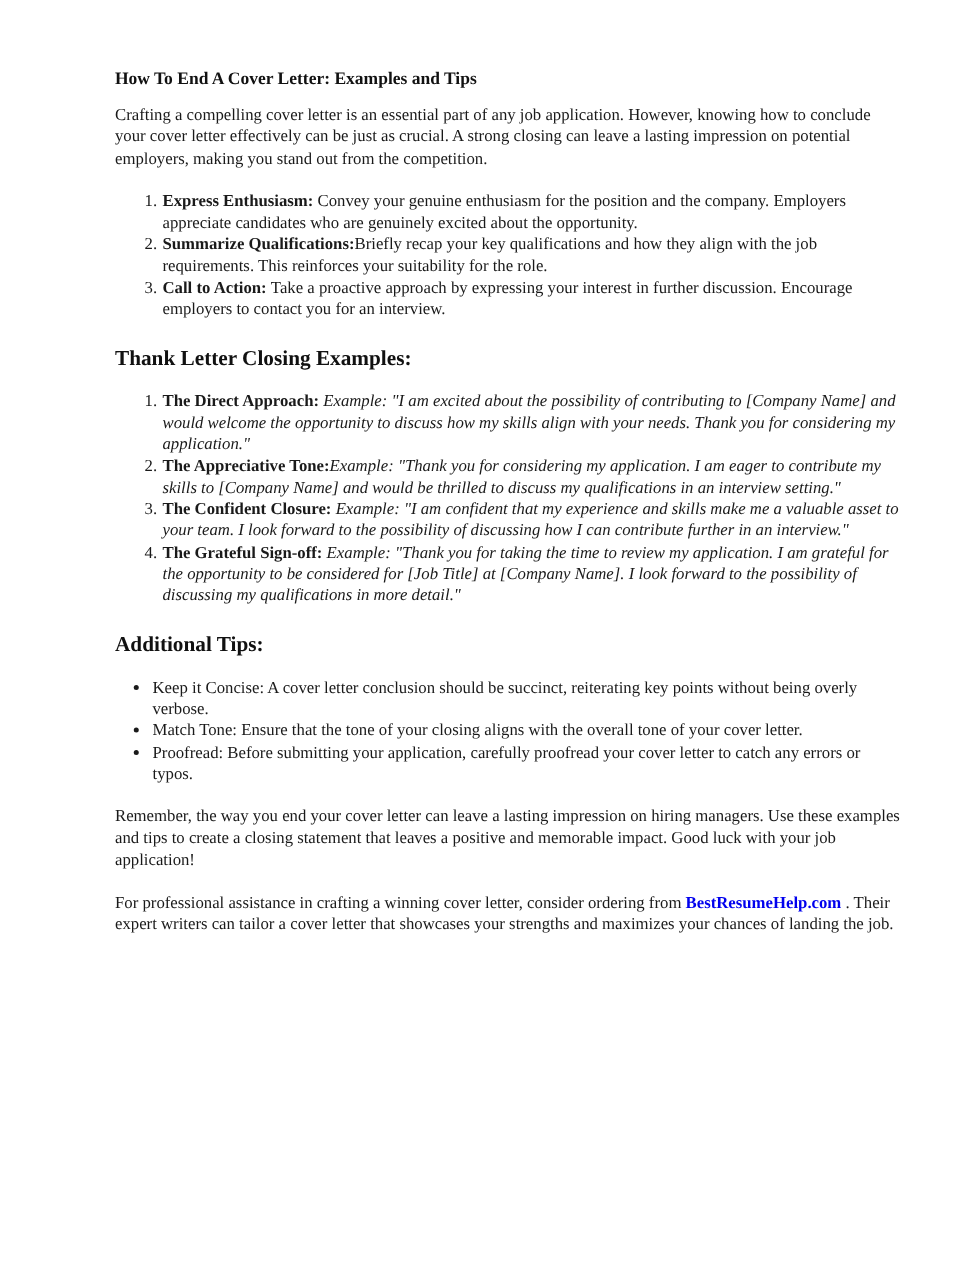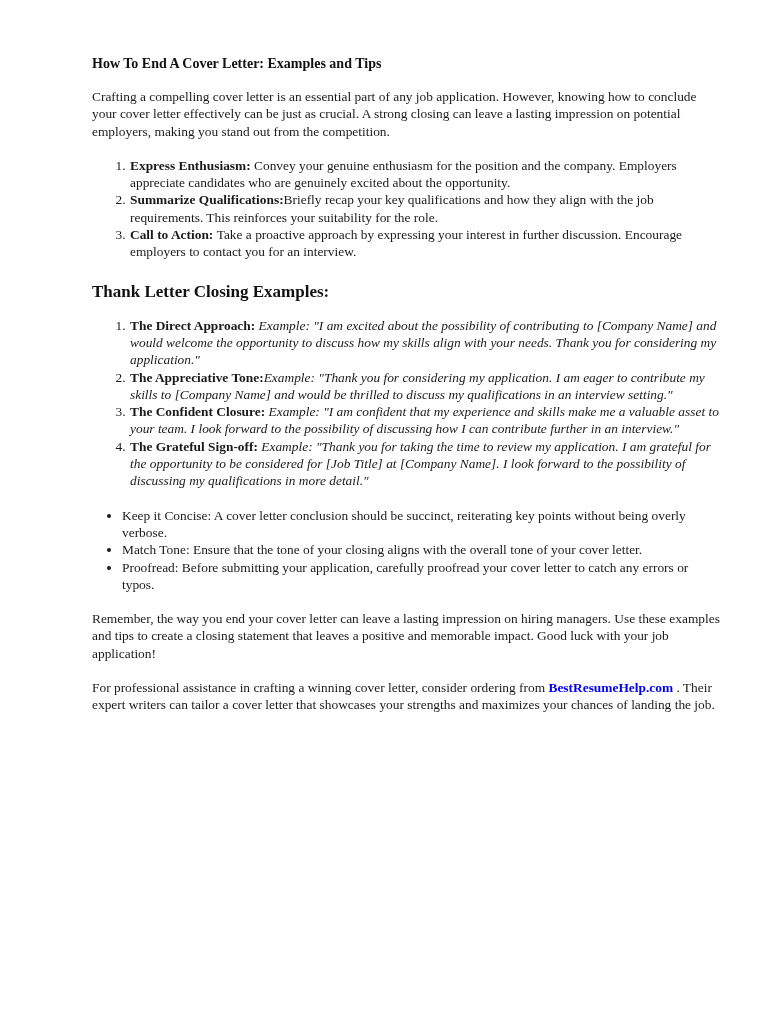--- a/index.html
+++ b/index.html
@@ -19,21 +19,21 @@
     line-height: 17.3px;
     -webkit-font-smoothing: antialiased;
   }
   .content {
     padding: 55px 46px 0 92px;
   }
   h1.doc-title {
     font-size: 14px;
     line-height: 18px;
     font-weight: bold;
-    margin: 0 0 15px 0;
+    margin: 0 0 10px 0;
     color: #111111;
   }
   p.body-para {
     margin: 6px 0 17px 0;
   }
   h2.section-heading {
     font-size: 17px;
     line-height: 21px;
     font-weight: bold;
     margin: 20px 0 15px 0;
@@ -93,20 +93,21 @@
 
     <h2 class="section-heading">Thank Letter Closing Examples:</h2>
 
     <ol class="numbered-list">
       <li><span class="item-label">The Direct Approach: </span><span class="example-text">Example: "I am excited about the possibility of contributing to [Company Name] and would welcome the opportunity to discuss how my skills align with your needs. Thank you for considering my application."</span></li>
       <li><span class="item-label">The Appreciative Tone:</span><span class="example-text">Example: "Thank you for considering my application. I am eager to contribute my skills to [Company Name] and would be thrilled to discuss my qualifications in an interview setting."</span></li>
       <li><span class="item-label">The Confident Closure: </span><span class="example-text">Example: "I am confident that my experience and skills make me a valuable asset to your team. I look forward to the possibility of discussing how I can contribute further in an interview."</span></li>
       <li><span class="item-label">The Grateful Sign-off: </span><span class="example-text">Example: "Thank you for taking the time to review my application. I am grateful for the opportunity to be considered for [Job Title] at [Company Name]. I look forward to the possibility of discussing my qualifications in more detail."</span></li>
     </ol>
 
+    <h2 class="section-heading">Additional Tips:</h2>
 
     <ul class="bullet-list">
       <li><span class="item-text">Keep it Concise: A cover letter conclusion should be succinct, reiterating key points without being overly verbose.</span></li>
       <li><span class="item-text">Match Tone: Ensure that the tone of your closing aligns with the overall tone of your cover letter.</span></li>
       <li><span class="item-text">Proofread: Before submitting your application, carefully proofread your cover letter to catch any errors or typos.</span></li>
     </ul>
 
     <p class="body-para">Remember, the way you end your cover letter can leave a lasting impression on hiring managers. Use these examples and tips to create a closing statement that leaves a positive and memorable impact. Good luck with your job application!</p>
 
     <p class="body-para"><span>For professional assistance in crafting a winning cover letter, consider ordering from </span><a class="site-link">BestResumeHelp.com</a><span> . Their expert writers can tailor a cover letter that showcases your strengths and maximizes your chances of landing the job.</span></p>

